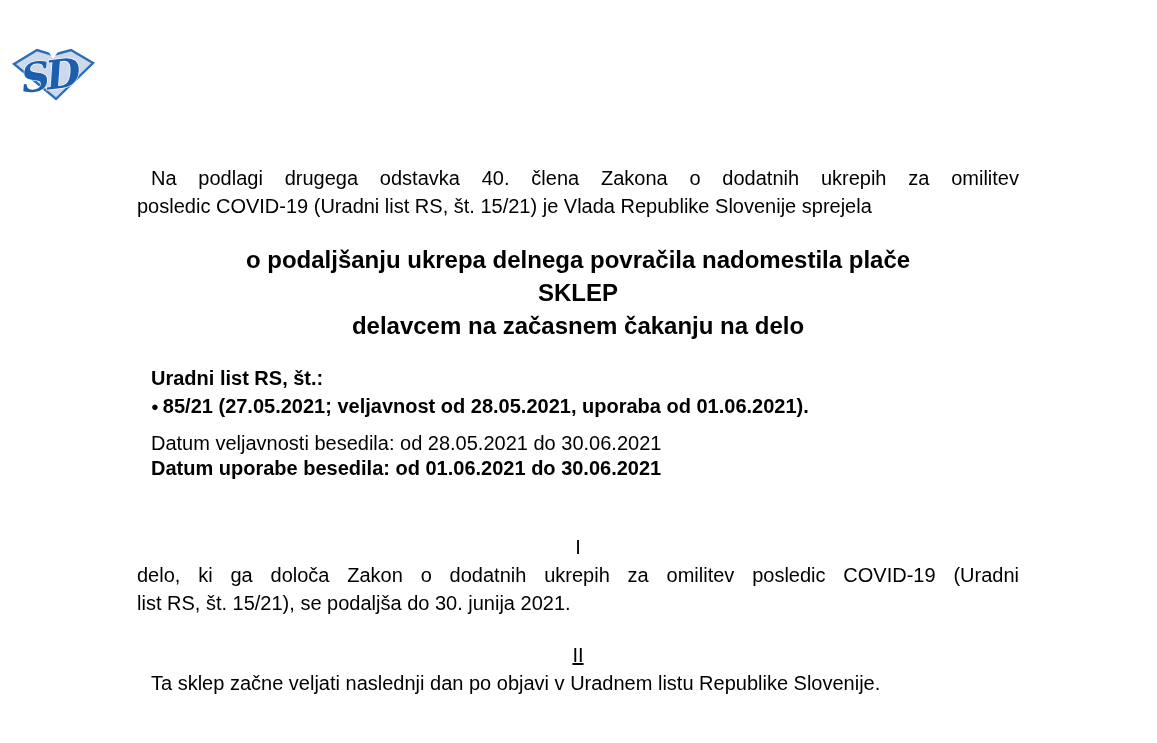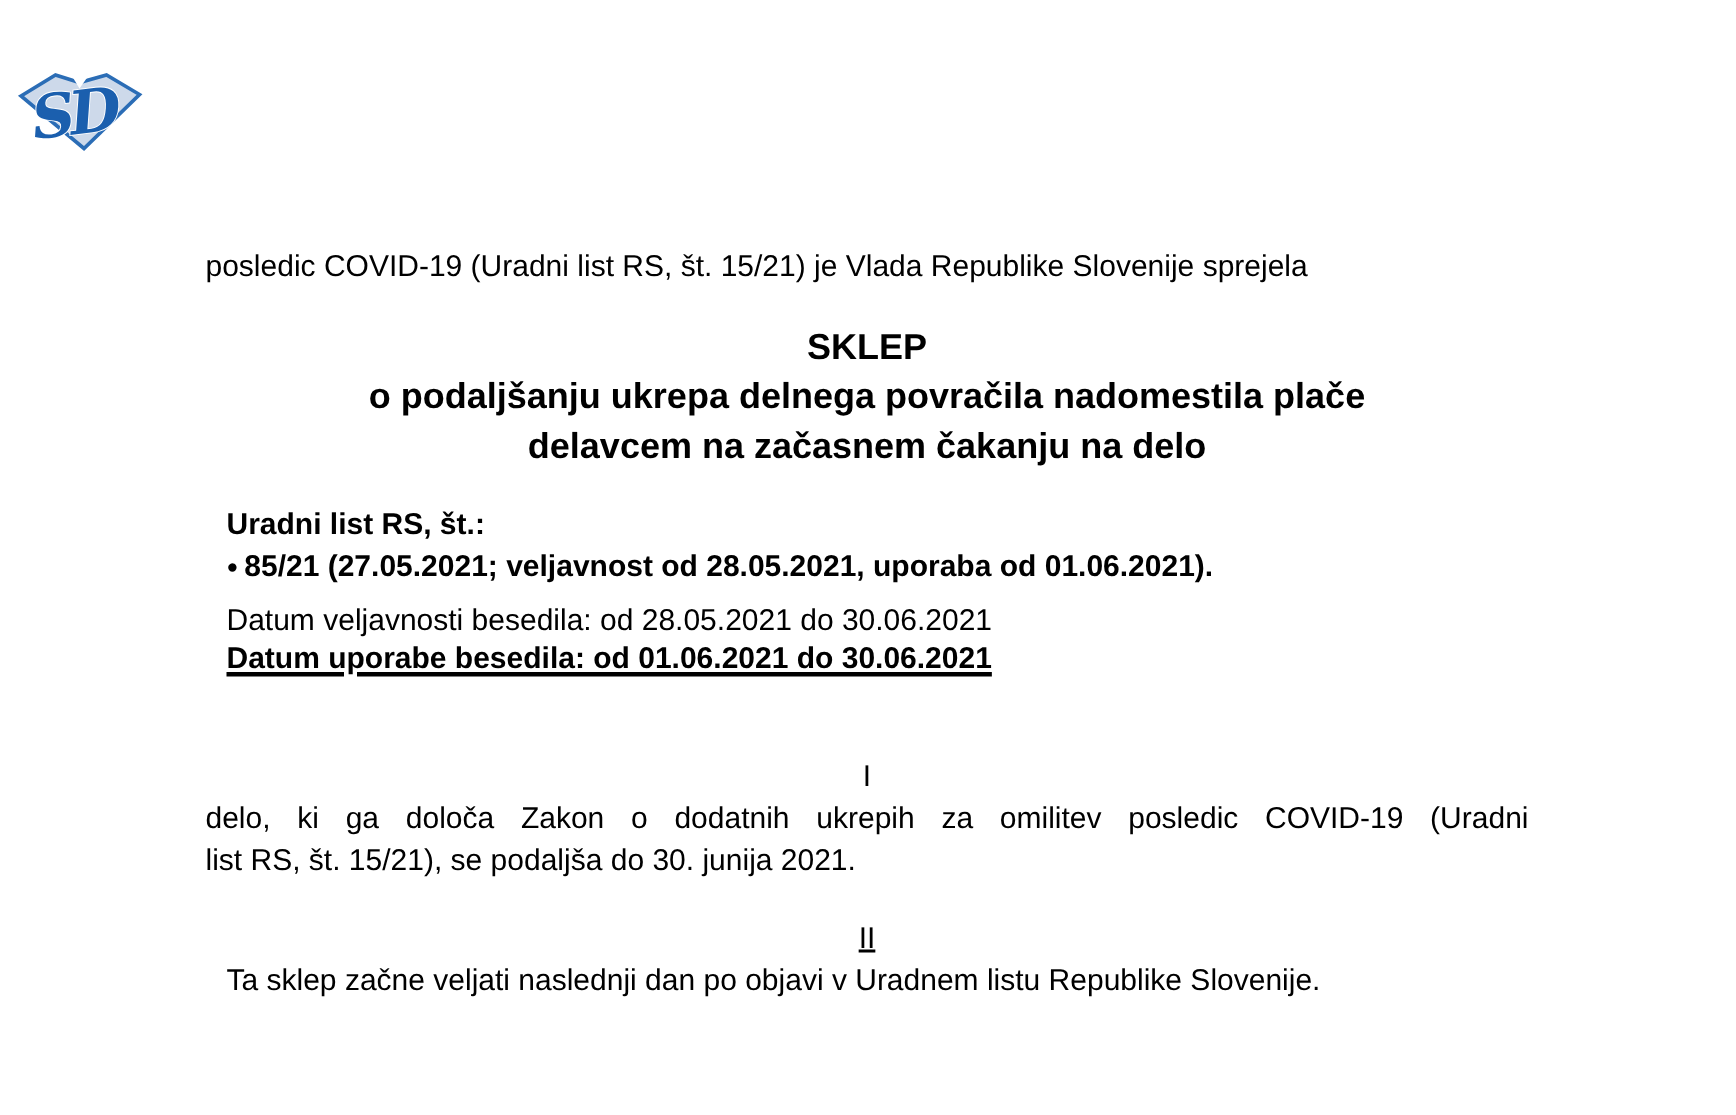--- a/index.html
+++ b/index.html
@@ -43,21 +43,20 @@
     vertical-align: 2px;
     margin-right: 4px;
   }
   .dates { margin-top: 10px; padding-left: 14px; line-height: 25px; }
   .dates .u {
     text-underline-offset: 3px;
     text-decoration-thickness: 1.5px;
   }
   .dates .ub {
     font-weight: bold;
-    text-decoration: underline;
     text-underline-offset: 3px;
     text-decoration-thickness: 2.5px;
   }
   .sec-heading { text-align: center; }
   .sec-heading.first { margin-top: 52px; }
   .sec-heading.second { margin-top: 24px; text-decoration: underline; }
 </style>
 </head>
 <body>
 
@@ -67,26 +66,27 @@
     <svg width="83" height="55" viewBox="0 0 83 55" xmlns="http://www.w3.org/2000/svg">
       <path d="M2,17 L25,3 L41,8 L59,3 L81,16 L44,52 Z" stroke-width="2.4" stroke-linejoin="miter" fill="#cdd9ea" stroke="#2b6db6"></path>
       <path d="M35,2 L48,2 L41,12 Z" fill="#ffffff"></path>
       <text x="9" y="42" font-size="40" font-style="italic" font-weight="bold" font-family="DejaVu Serif, serif" letter-spacing="-4" transform="rotate(-7 41 27)" stroke="#ffffff" stroke-width="1.2" paint-order="stroke" fill="#1b5fae">SD</text>
     </svg>
   </div>
 
   <div class="content">
 
     <div class="intro">
+      <div class="jl indent">Na podlagi drugega odstavka 40. člena Zakona o dodatnih ukrepih za omilitev</div>
       <div>posledic COVID-19 (Uradni list RS, št. 15/21) je Vlada Republike Slovenije sprejela</div>
     </div>
 
     <div class="title-block">
+      <div>o podaljšanju ukrepa delnega povračila nadomestila plače</div>
       <div>SKLEP</div>
-      <div>o podaljšanju ukrepa delnega povračila nadomestila plače</div>
       <div>delavcem na začasnem čakanju na delo</div>
     </div>
 
     <div class="gazette">
       <div>Uradni list RS, št.:</div>
       <div class="gazette-item">
         <span class="bullet">●</span><span>85/21 (27.05.2021; veljavnost od 28.05.2021, uporaba od 01.06.2021).</span>
       </div>
     </div>
 

